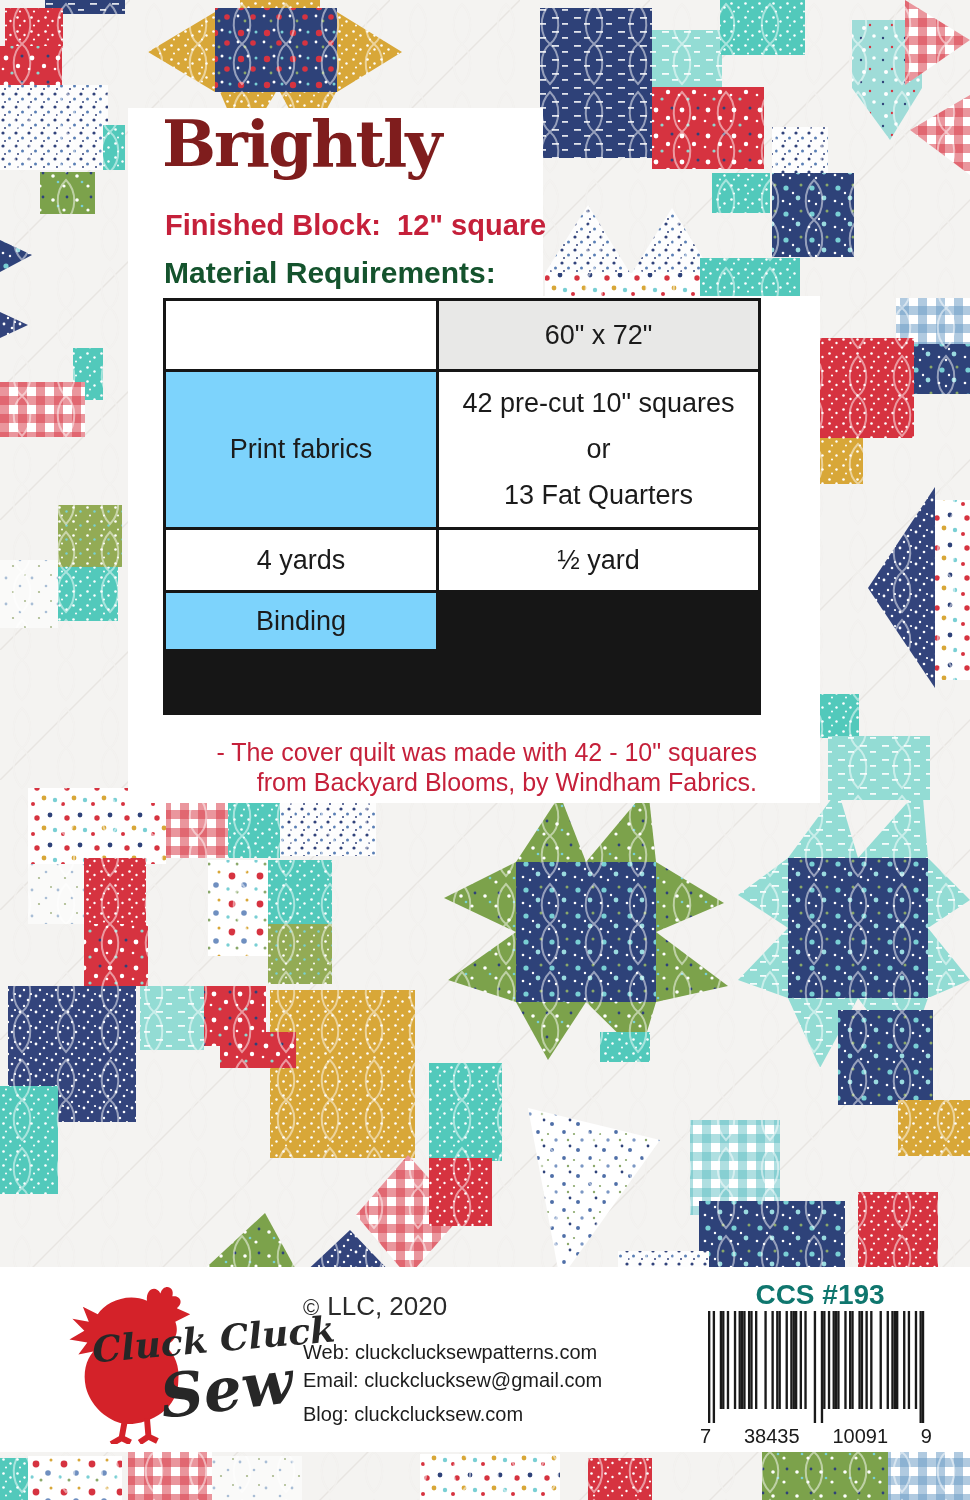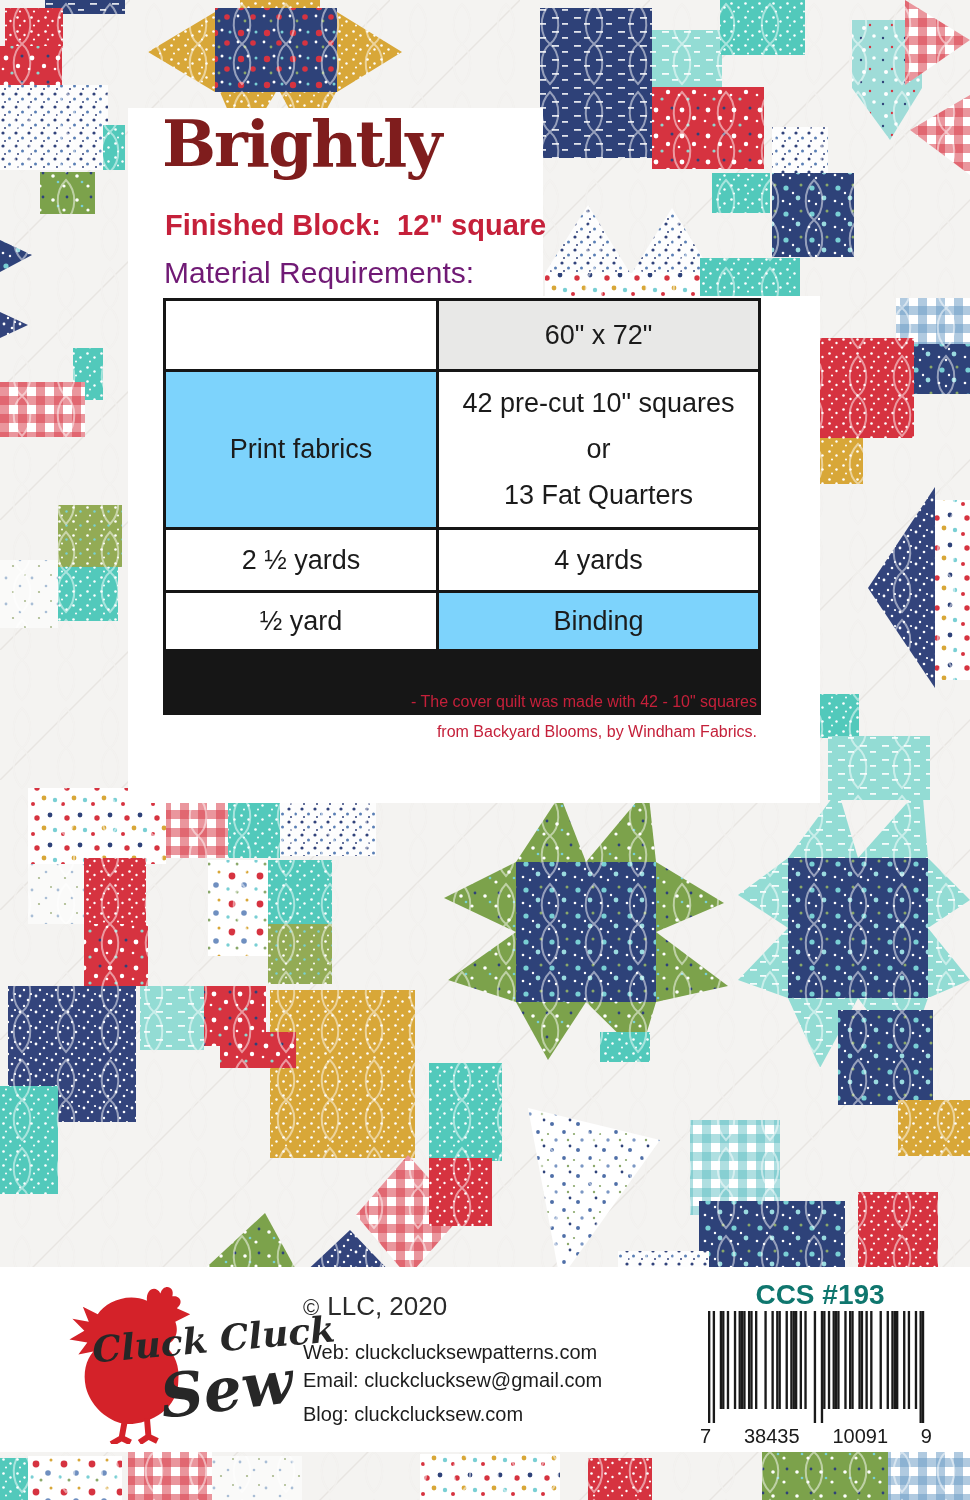--- a/index.html
+++ b/index.html
@@ -7,31 +7,31 @@
   .page{position:relative;width:970px;height:1500px;overflow:hidden;}
   .quilt-svg{position:absolute;left:0;top:0;z-index:0;}
   .white-panel{position:absolute;background:#ffffff;z-index:1;}
   #panel-top{left:128px;top:108px;width:415px;height:194px;}
   #panel-main{left:128px;top:296px;width:692px;height:507px;}
   .page-title{position:absolute;left:162px;top:106px;z-index:2;
     font-family:"DejaVu Serif",serif;font-weight:bold;font-size:64px;letter-spacing:-2px;color:#7f1d1d;}
   .finished-block{position:absolute;left:165px;top:209px;z-index:2;white-space:pre;
     font-size:29px;font-weight:bold;color:#c5203a;}
   .section-heading{position:absolute;left:164px;top:256px;z-index:2;
-    font-size:30px;font-weight:normal;color:#701a75;}
+    font-size:30px;font-weight:bold;color:#14532d;}
   .mtable{position:absolute;left:163px;top:298px;width:592px;z-index:2;
     background:#161616;border:3px solid #161616;display:grid;
     grid-template-columns:270px 1fr;grid-template-rows:68px 155px 60px 56px 60px;gap:3px;}
   .cell{display:flex;align-items:center;justify-content:center;background:#fff;
     font-size:27px;color:#1b1b1b;text-align:center;}
   .cell.teal{background:#7dd3fc;}
   .cell.gray{background:#e8e8e7;}
   .cell.multiline{flex-direction:column;justify-content:space-around;padding:8px 0;}
-  .table-note{position:absolute;left:163px;top:687px;width:594px;z-index:2;
-    text-align:right;font-size:16px;line-height:30px;color:#c5203a;}
+  .table-note{position:absolute;left:163px;top:737px;width:594px;z-index:2;
+    text-align:right;font-size:25px;line-height:30px;color:#c5203a;}
   .footer-bar{position:absolute;left:0;top:1267px;width:970px;height:185px;background:#ffffff;z-index:3;}
   .logo{position:absolute;left:52px;top:3px;width:250px;height:178px;}
   .logo-chicken{position:absolute;left:8px;top:4px;}
   .logo-script1{position:absolute;left:40px;top:48px;width:240px;transform:rotate(-5deg);
     font-family:"DejaVu Serif",serif;font-style:italic;font-weight:bold;font-size:36px;color:#272727;white-space:nowrap;}
   .logo-script2{position:absolute;left:108px;top:84px;transform:rotate(-7deg);
     font-family:"DejaVu Serif",serif;font-style:italic;font-weight:bold;font-size:60px;color:#272727;}
   .copyright{position:absolute;left:303px;top:24px;display:flex;align-items:baseline;gap:8px;color:#2a2a2a;}
   .copyright .sym{font-size:22px;}
   .copyright .script{font-family:"DejaVu Serif",serif;font-style:italic;font-weight:bold;font-size:28px;}
@@ -327,21 +327,20 @@
     <div class="cell"></div>
     <div class="cell gray">60" x 72"</div>
 
     <div class="cell teal">Print fabrics</div>
     <div class="cell multiline">
       <span>42 pre-cut 10" squares</span>
       <span>or</span>
       <span>13 Fat Quarters</span>
     </div>
 
-    <div class="cell">2 ½ yards</div>
 
     <div class="cell">4 yards</div>
 
     <div class="cell">½ yard</div>
     <div class="cell teal">Binding</div>
   </div>
 
   <div class="table-note">
     <div>- The cover quilt was made with 42 - 10" squares</div>
     <div>from Backyard Blooms, by Windham Fabrics.</div>

